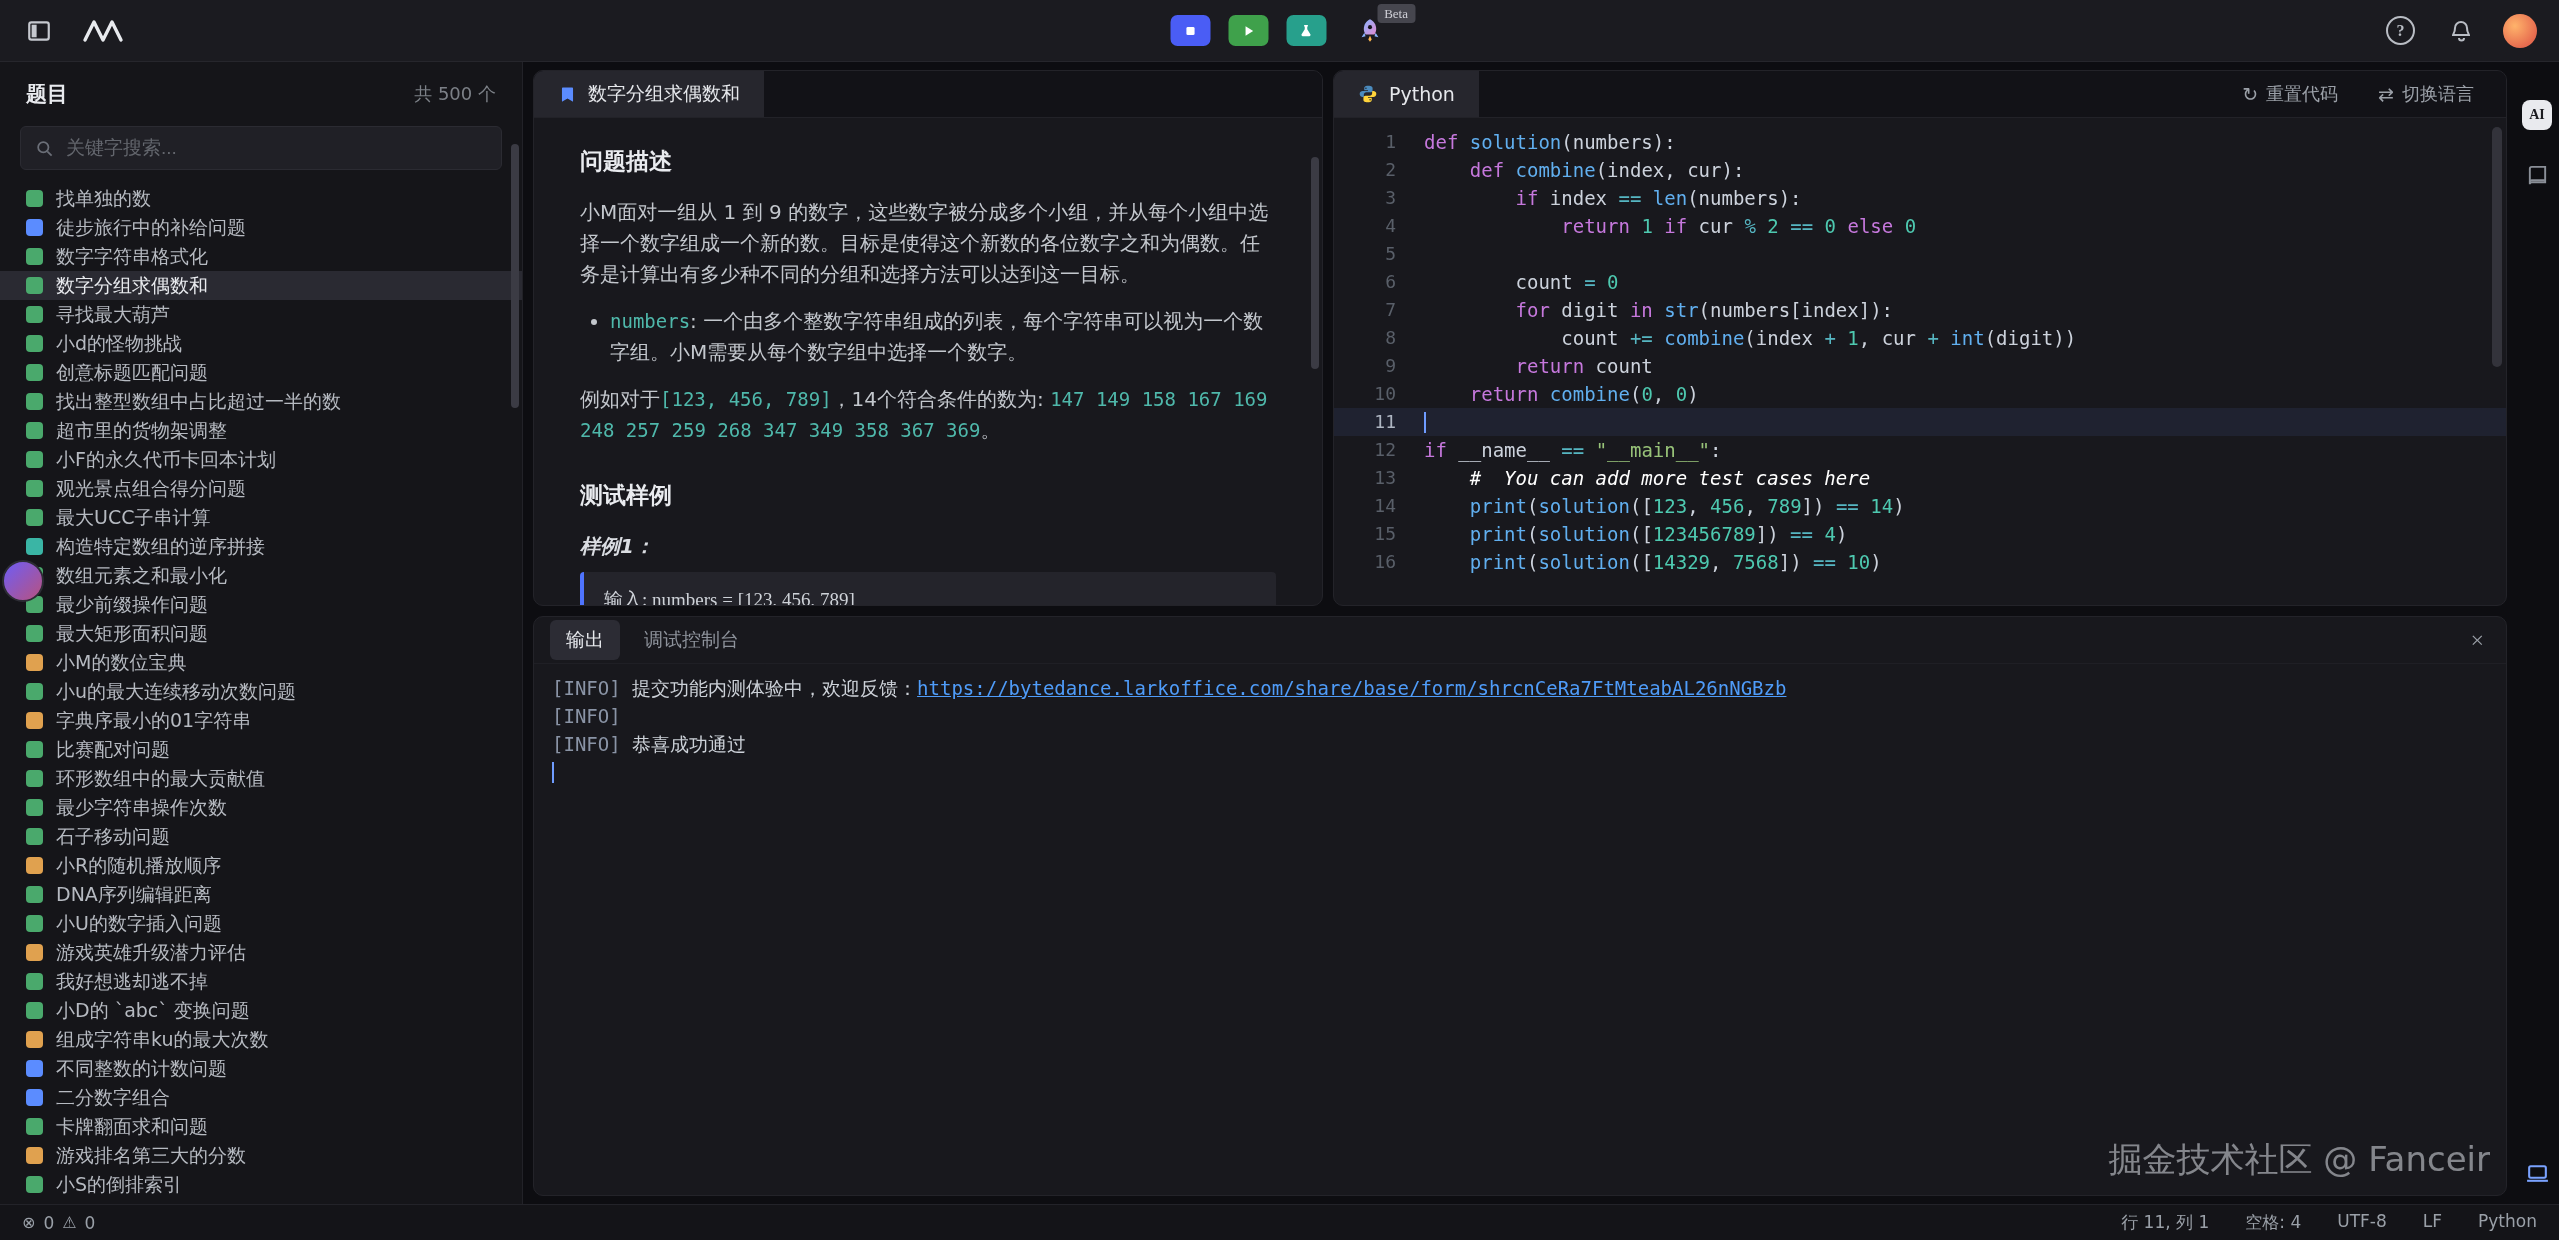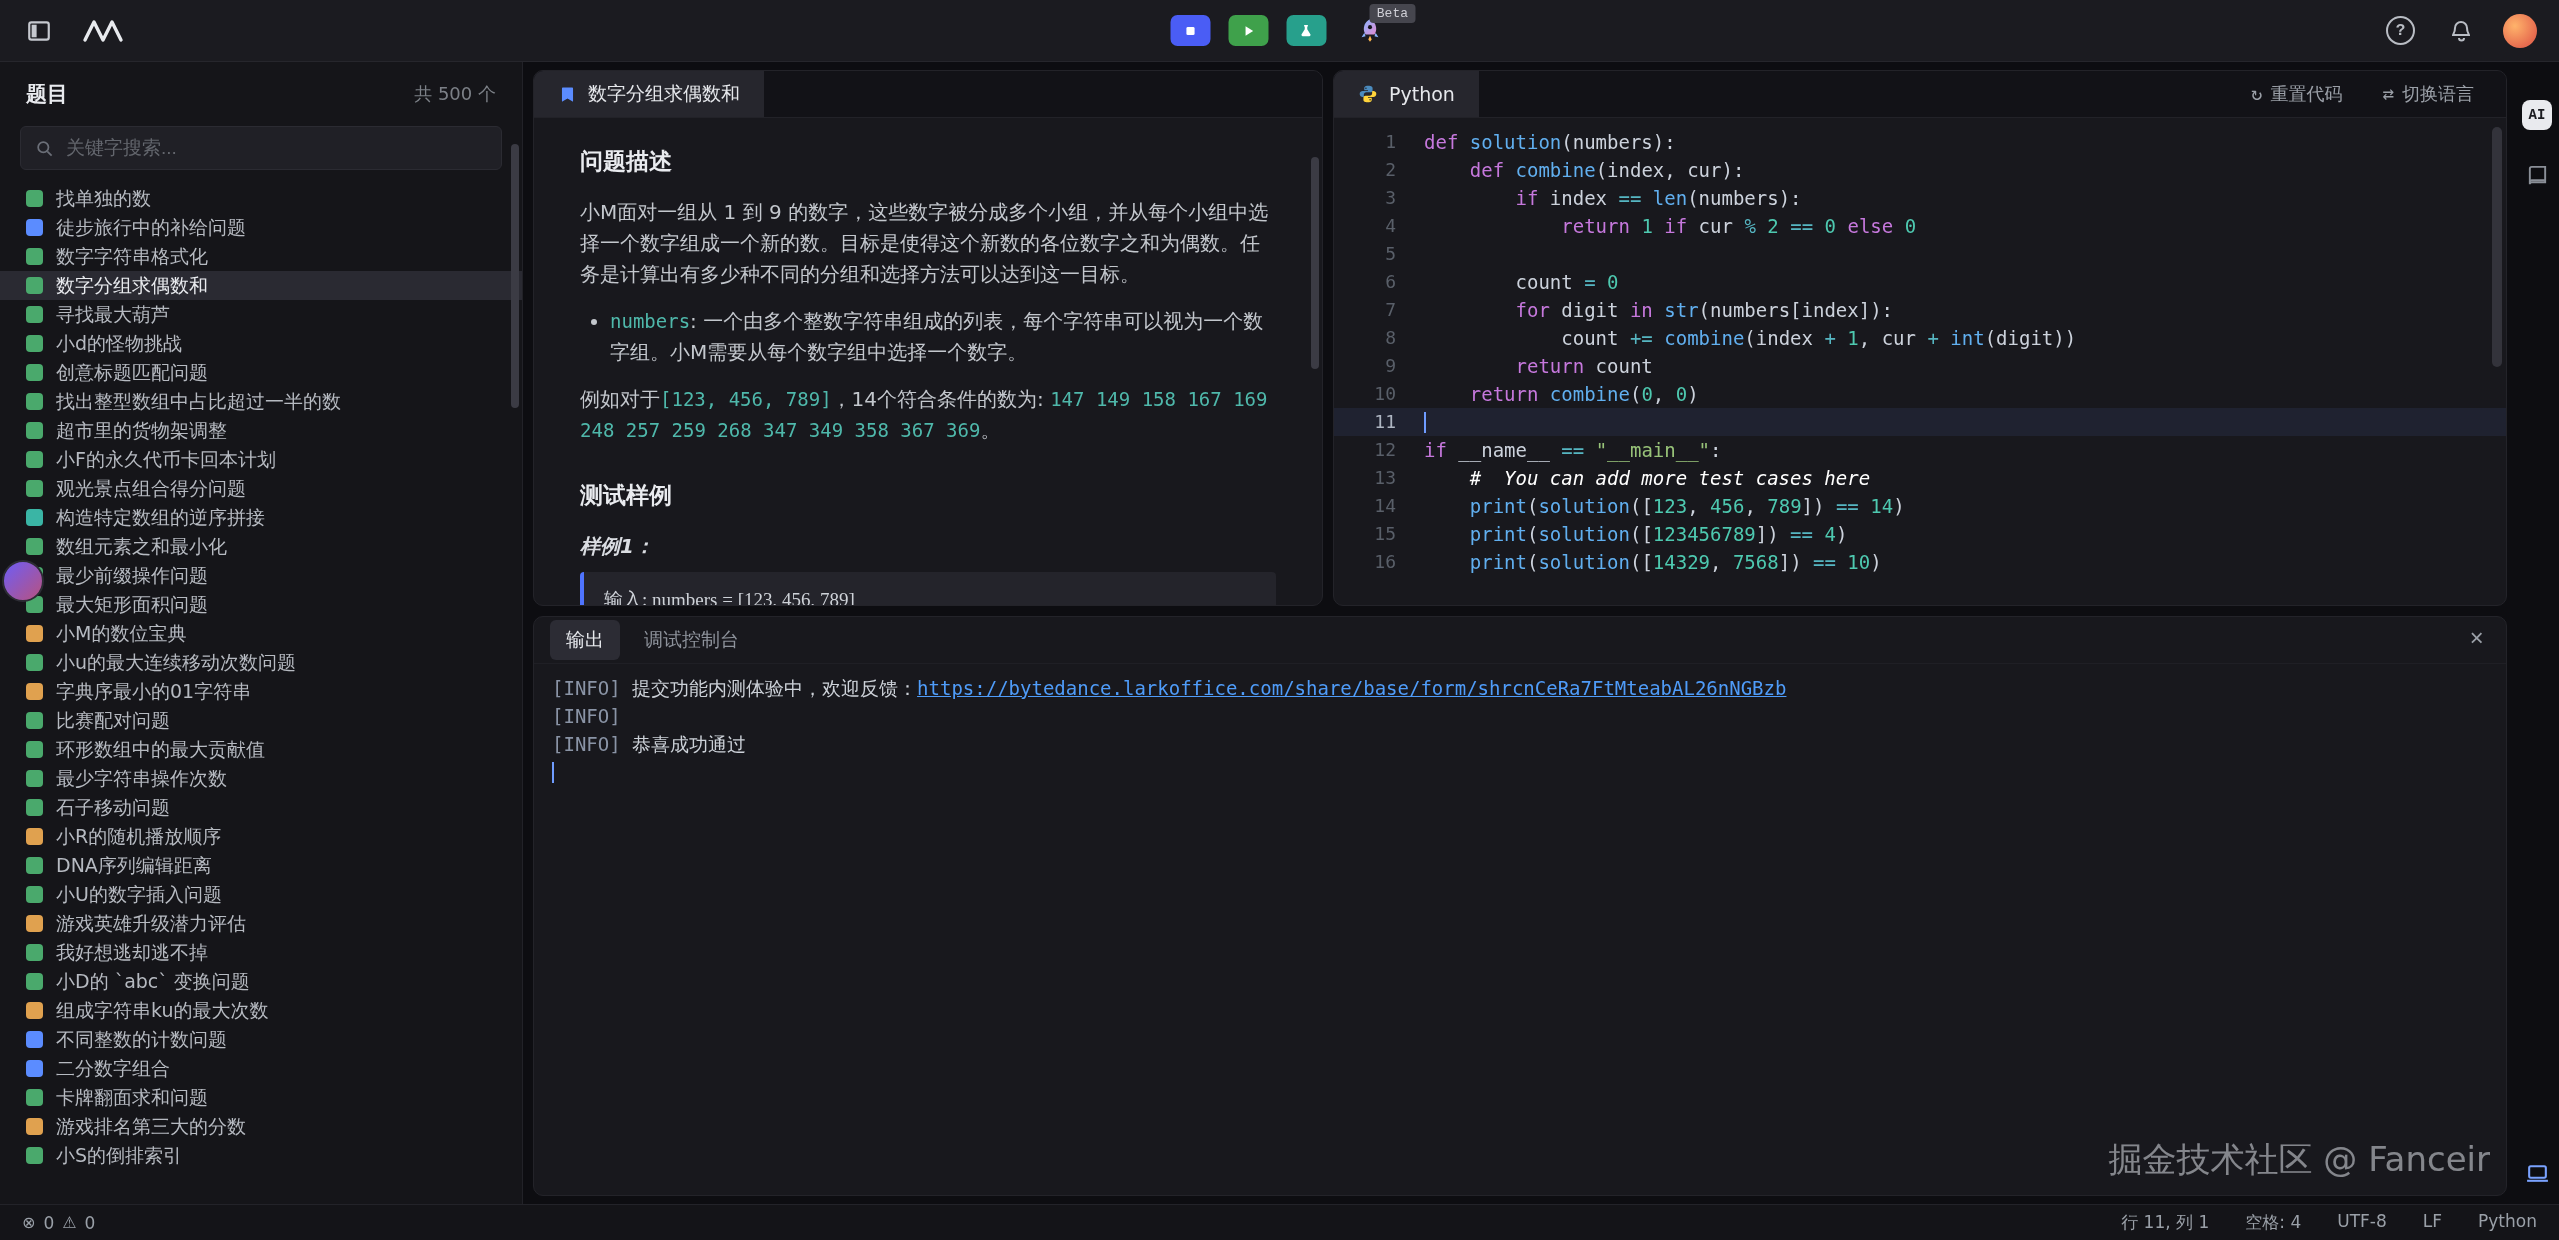--- a/index.html
+++ b/index.html
@@ -1,18 +1,18 @@
 <!DOCTYPE html>
 <html><head>
 <meta charset="utf-8">
 <style>
   html,body{margin:0;padding:0;background:#08080b;}
   .app{position:relative;width:2559px;height:1240px;overflow:hidden;background:#0d0d11;
        font-family:"DejaVu Sans","Liberation Sans",sans-serif;color:#c9ccd2;}
-  button{font-family:Liberation Mono, monospace;}
+  button{font-family:Liberation Serif, serif;}
 
   
   .topbar{height:62px;background:#1b1b20;border-bottom:1px solid #26262c;display:flex;align-items:center;padding:0 22px;position:relative;box-sizing:border-box;}
   .tb-left{display:flex;align-items:center;gap:22px;}
   .icon-btn{background:none;border:none;cursor:pointer;display:flex;align-items:center;padding:4px;}
   .tb-center{position:absolute;left:50%;transform:translateX(-50%);display:flex;align-items:center;gap:18px;}
   .run-btn{width:40px;height:31px;border:none;border-radius:7px;display:flex;align-items:center;justify-content:center;cursor:pointer;}
   .run-btn.blue{background:#4a5df5;}
   .run-btn.green{background:#3fa14b;}
   .run-btn.teal{background:#27a08c;}
@@ -223,20 +223,24 @@
             <span class="item-icon" style="background: rgb(74, 169, 108);"></span>
             <span class="item-label">超市里的货物架调整</span>
           </div>
           <div class="side-item">
             <span class="item-icon" style="background: rgb(74, 169, 108);"></span>
             <span class="item-label">小F的永久代币卡回本计划</span>
           </div>
           <div class="side-item">
             <span class="item-icon" style="background: rgb(74, 169, 108);"></span>
             <span class="item-label">观光景点组合得分问题</span>
+          </div>
+          <div class="side-item">
+            <span class="item-icon" style="background: rgb(74, 169, 108);"></span>
+            <span class="item-label">最大UCC子串计算</span>
           </div>
           <div class="side-item">
             <span class="item-icon" style="background: rgb(58, 181, 165);"></span>
             <span class="item-label">构造特定数组的逆序拼接</span>
           </div>
           <div class="side-item">
             <span class="item-icon" style="background: rgb(74, 169, 108);"></span>
             <span class="item-label">数组元素之和最小化</span>
           </div>
           <div class="side-item">

